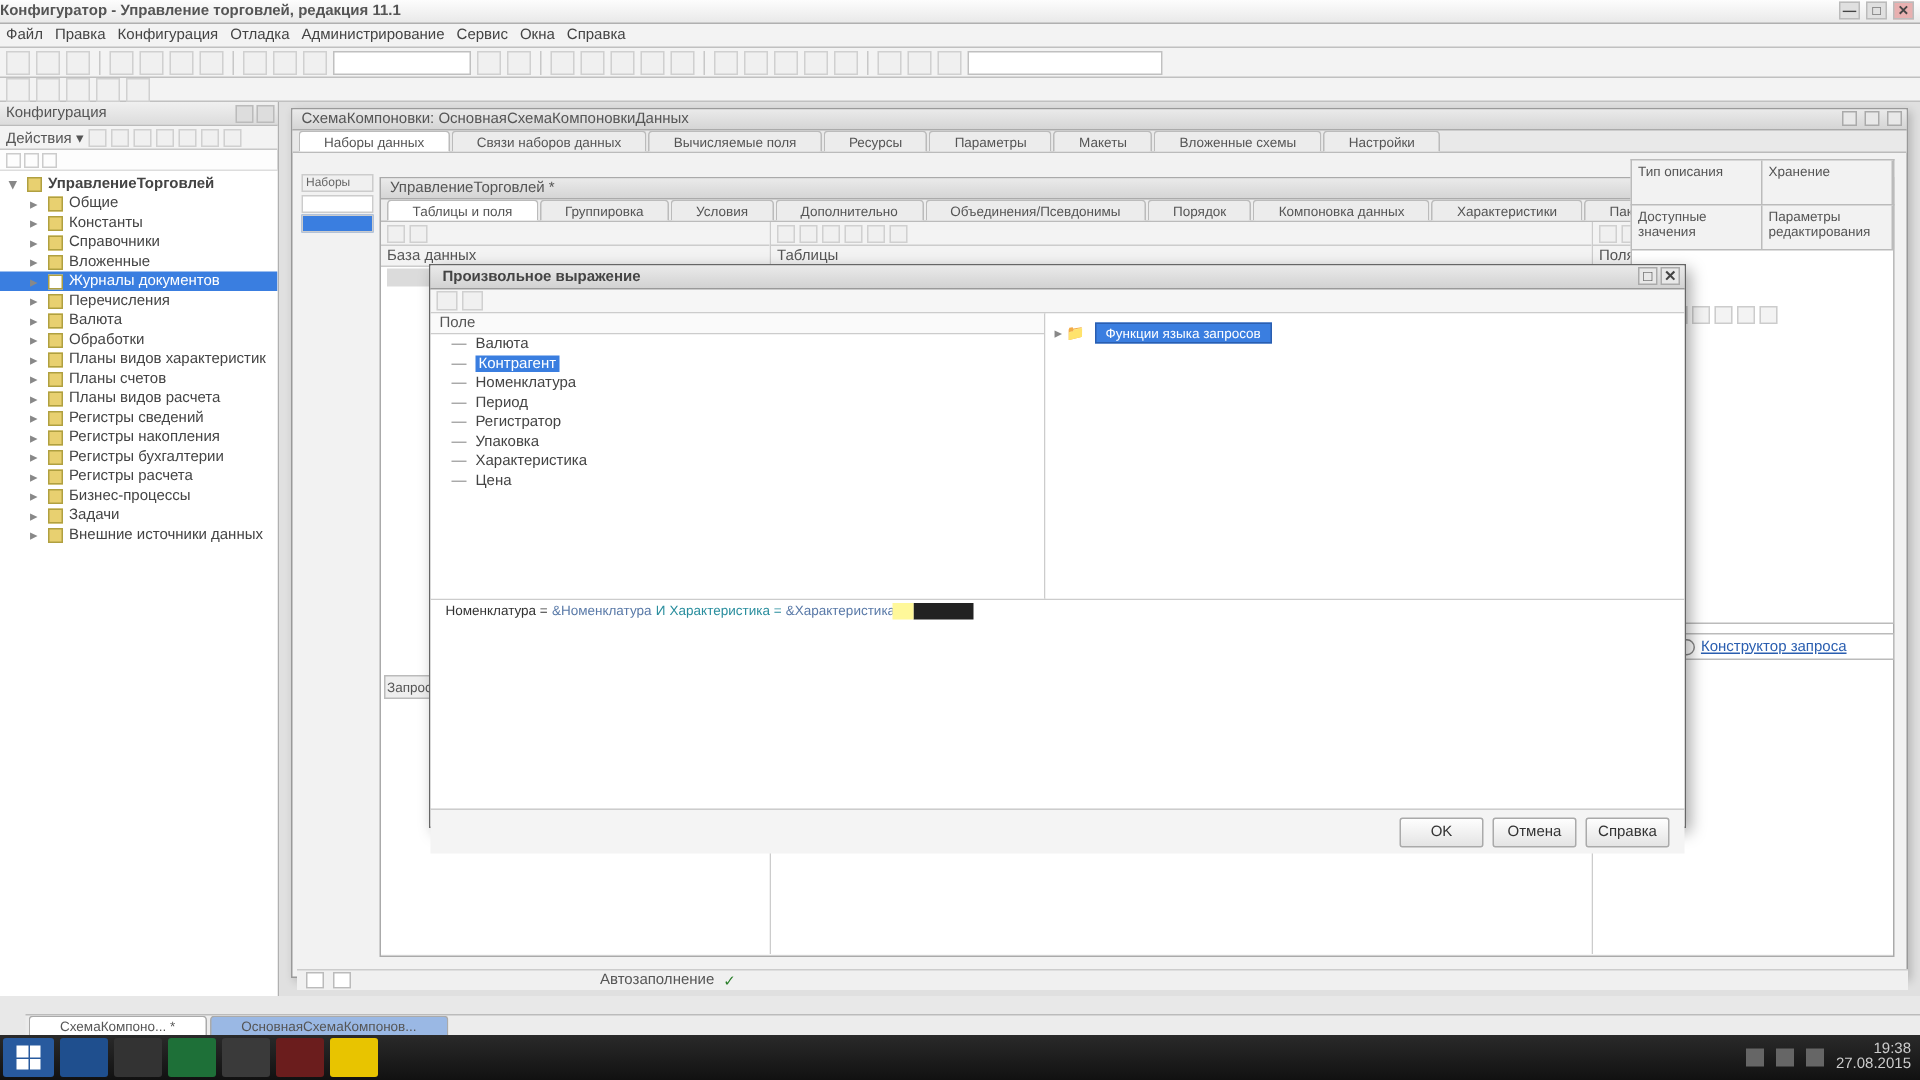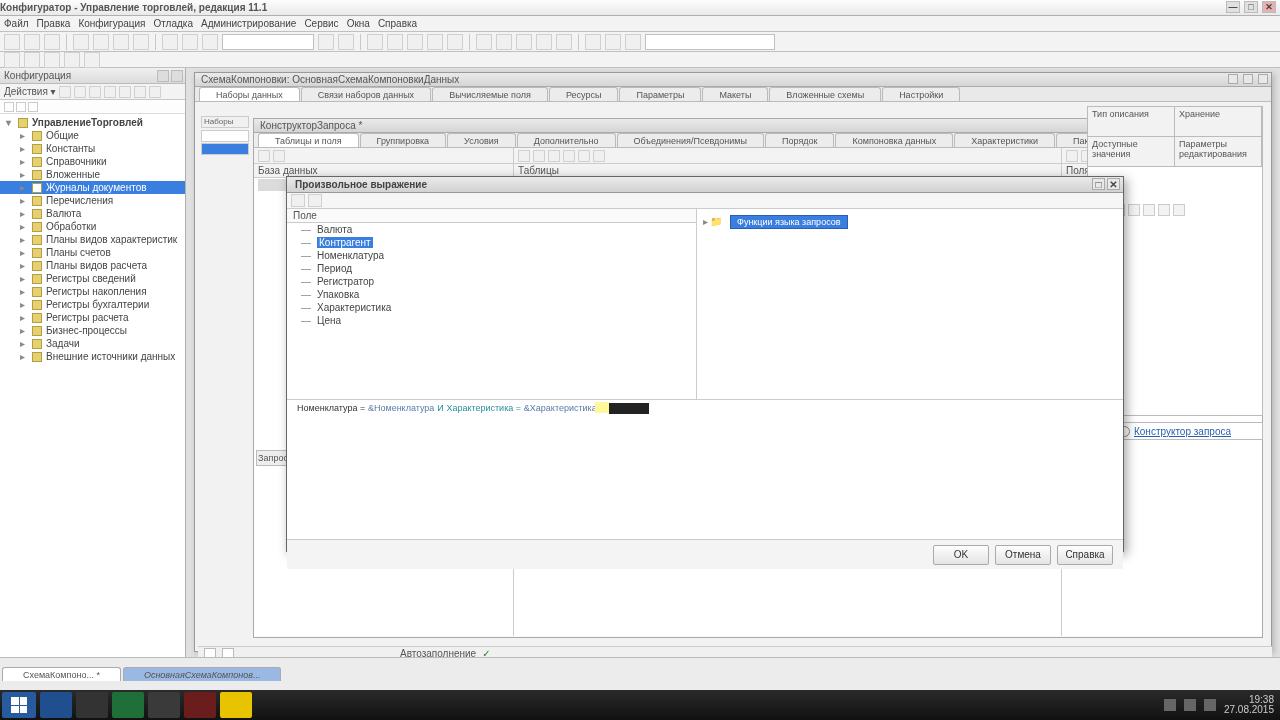--- a/index.html
+++ b/index.html
@@ -103,23 +103,23 @@
   
   .rightpane{ position:absolute; right:8px; top:4px; width:176px; height:580px;}
   .rp-row{ height:30px; display:flex; background:#f2f2f2; border:1px solid #bbb; border-bottom:none;}
   .rp-cell{ flex:1; border-right:1px solid #bbb; padding:2px 4px; color:#555; font-size:9px;}
   .rp-body{ height:250px; background:#fff; border:1px solid #bbb;}
   .rp-link{ margin-top:6px; height:18px; background:#fff; border:1px solid #bbb; display:flex; align-items:center; justify-content:center; gap:4px;}
   .rp-link .mag{ width:11px;height:11px;border:1px solid #888; border-radius:50%;}
   .rp-link span.l{ color:#2a5eb0; text-decoration:underline;}
 
   
-  .bottom-tabs{ position:absolute; left:0; right:0; bottom:30px; height:33px; background:#ececec; border-top:1px solid #bbb; display:flex; align-items:center;}
+  .bottom-tabs{ position:absolute; left:17px; right:0; bottom:30px; height:14px; background:#ececec; border-top:1px solid #bbb; display:flex; align-items:center;}
   .bt-tab{ height:14px; padding:0 20px; border:1px solid #aaa; border-bottom:none; border-radius:3px 3px 0 0; background:#fff; margin-left:2px; color:#555; font-size:9px; display:flex; align-items:center;}
-  .bt-tab.blue{ background:#9ab8e4;font-style:italic;}
+  .bt-tab.blue{ background:#9ab8e4;}
   .statusbar{ position:absolute; left:0; right:0; bottom:14px; height:14px; background:#f4f4f4; border-top:1px solid #ccc; padding-left:6px; color:#666; font-size:9px; display:flex; align-items:center;}
   .statusbar .corner{ position:absolute; right:6px; color:#888;}
 
   
   .taskbar{ position:absolute; left:0; right:0; bottom:0; height:30px; background:linear-gradient(#2a2a2a,#111); display:flex; align-items:center; padding-left:2px; gap:4px;}
   .start{ width:34px; height:26px; background:#285a9e; border-radius:2px; display:flex; align-items:center; justify-content:center;}
   .start .w{ width:16px; height:16px; display:grid; grid-template-columns:1fr 1fr; grid-template-rows:1fr 1fr; gap:1px;}
   .start .w span{ background:#fff;}
   .tbicon{ width:32px; height:26px; border-radius:2px; display:flex; align-items:center; justify-content:center;}
   .ie{ background:#1f4f8e;} .chrome{ background:#333;} .excel{ background:#1e7038;} .folder{ background:#3a3a3a;} .ya{ background:#6b1d1d;} .onec{ background:#e8c400;}
@@ -345,21 +345,21 @@
       </div>
       <div class="mdi-body">
         <div class="ds-strip">
           <div class="h">Наборы дан...</div>
           <div class="item"></div>
           <div class="item sel"></div>
         </div>
 
         <div class="inner-panel">
           <div class="inner-title">
-            <span>КонструкторЗапроса *</span>
+            <span>УправлениеТорговлей *</span>
             <div class="rbtns">
                 <span class="px"></span>
                 <span class="px"></span>
                 <span class="px"></span>
               </div>
           </div>
           <div class="inner-tabs">
             <div class="tab active">Таблицы и поля</div>
             <div class="tab">Группировка</div>
             <div class="tab">Условия</div>

